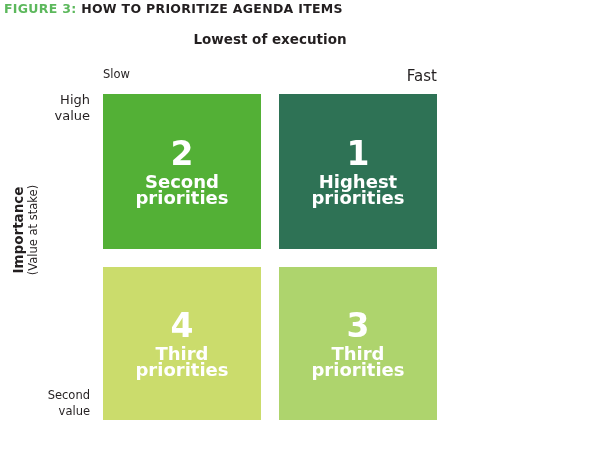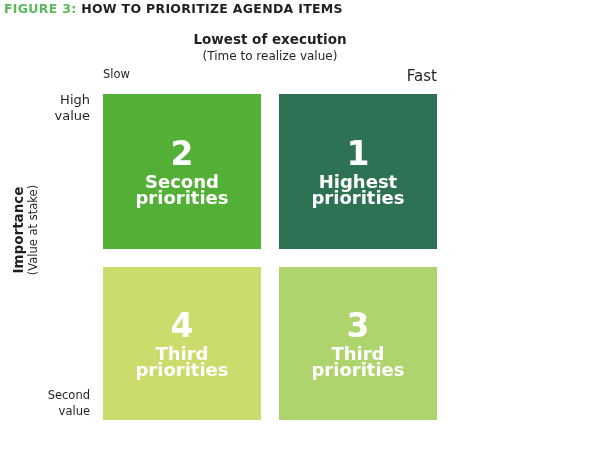--- a/index.html
+++ b/index.html
@@ -166,21 +166,20 @@
 
 <div id="figure-root">
 
   <div class="fig-header">
     <span class="fig-number" style="color: rgb(92, 184, 92);">FIGURE 3:</span>
     <span class="fig-title">HOW TO PRIORITIZE AGENDA ITEMS</span>
   </div>
 
   <div class="top-axis">
     <div class="top-axis-title">Lowest of execution</div>
-    <div class="top-axis-sub">(Time to realize value)</div>
   </div>
   <div class="tick-slow">Slow</div>
   <div class="tick-fast">Fast</div>
 
   <div class="y-axis-title">
     <span class="y-axis-title-main">Importance</span>
     <span class="y-axis-title-sub">(Value at stake)</span>
   </div>
   <div class="tick-high">
     <span>High</span><br>

